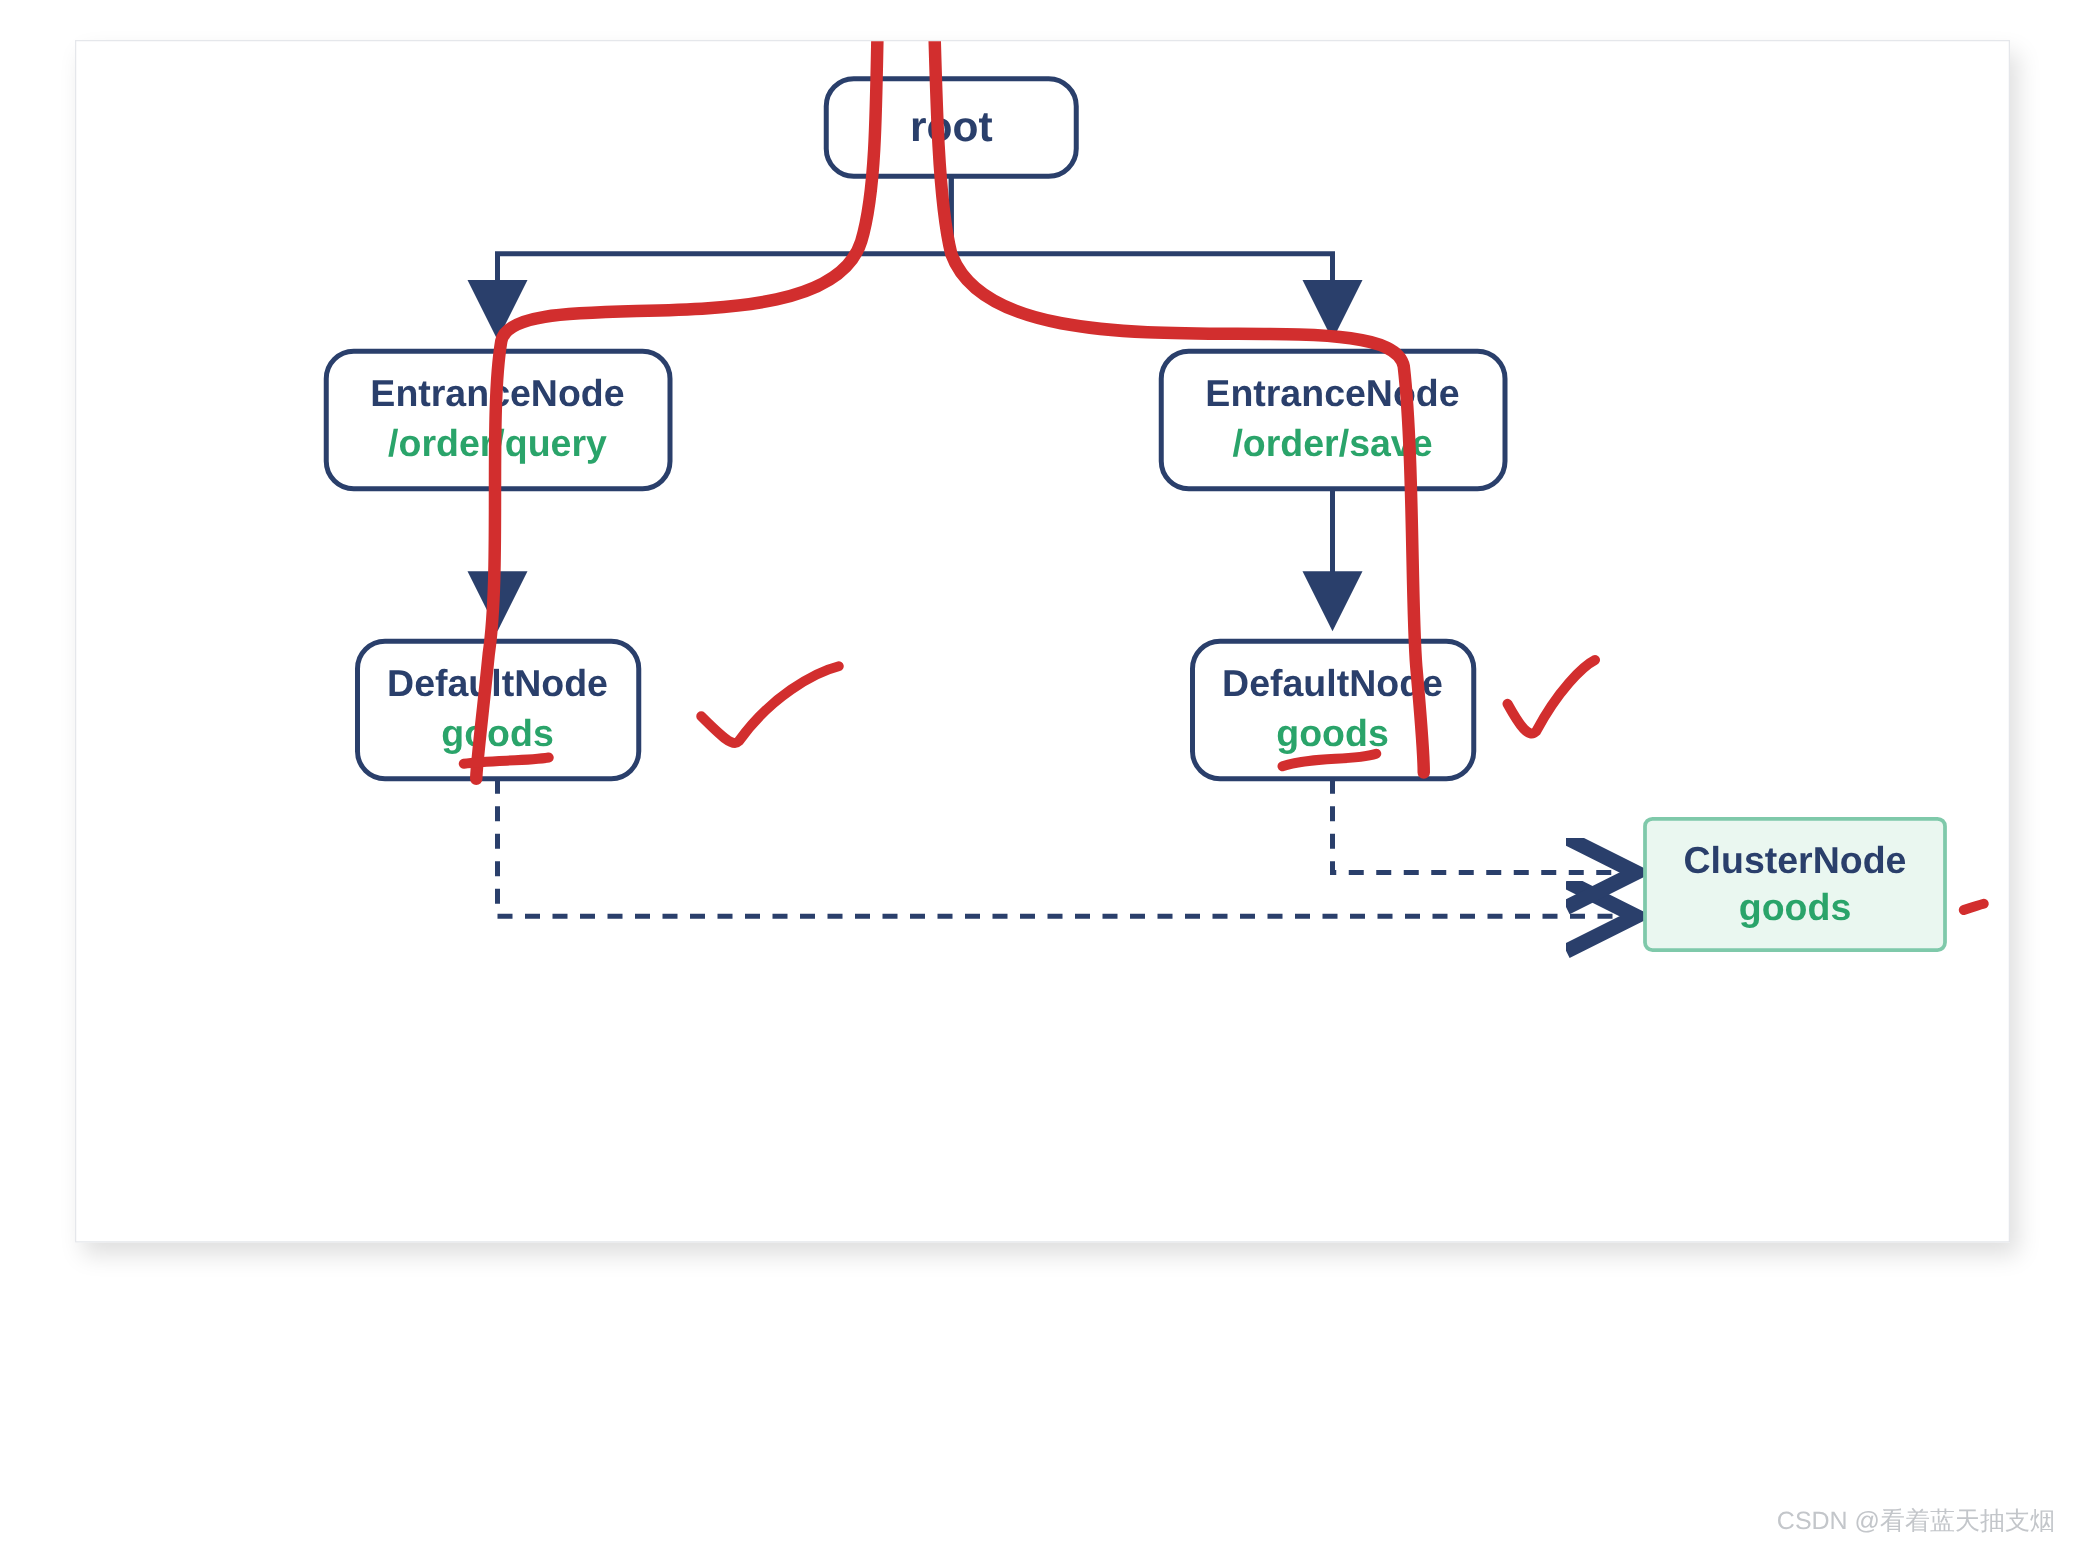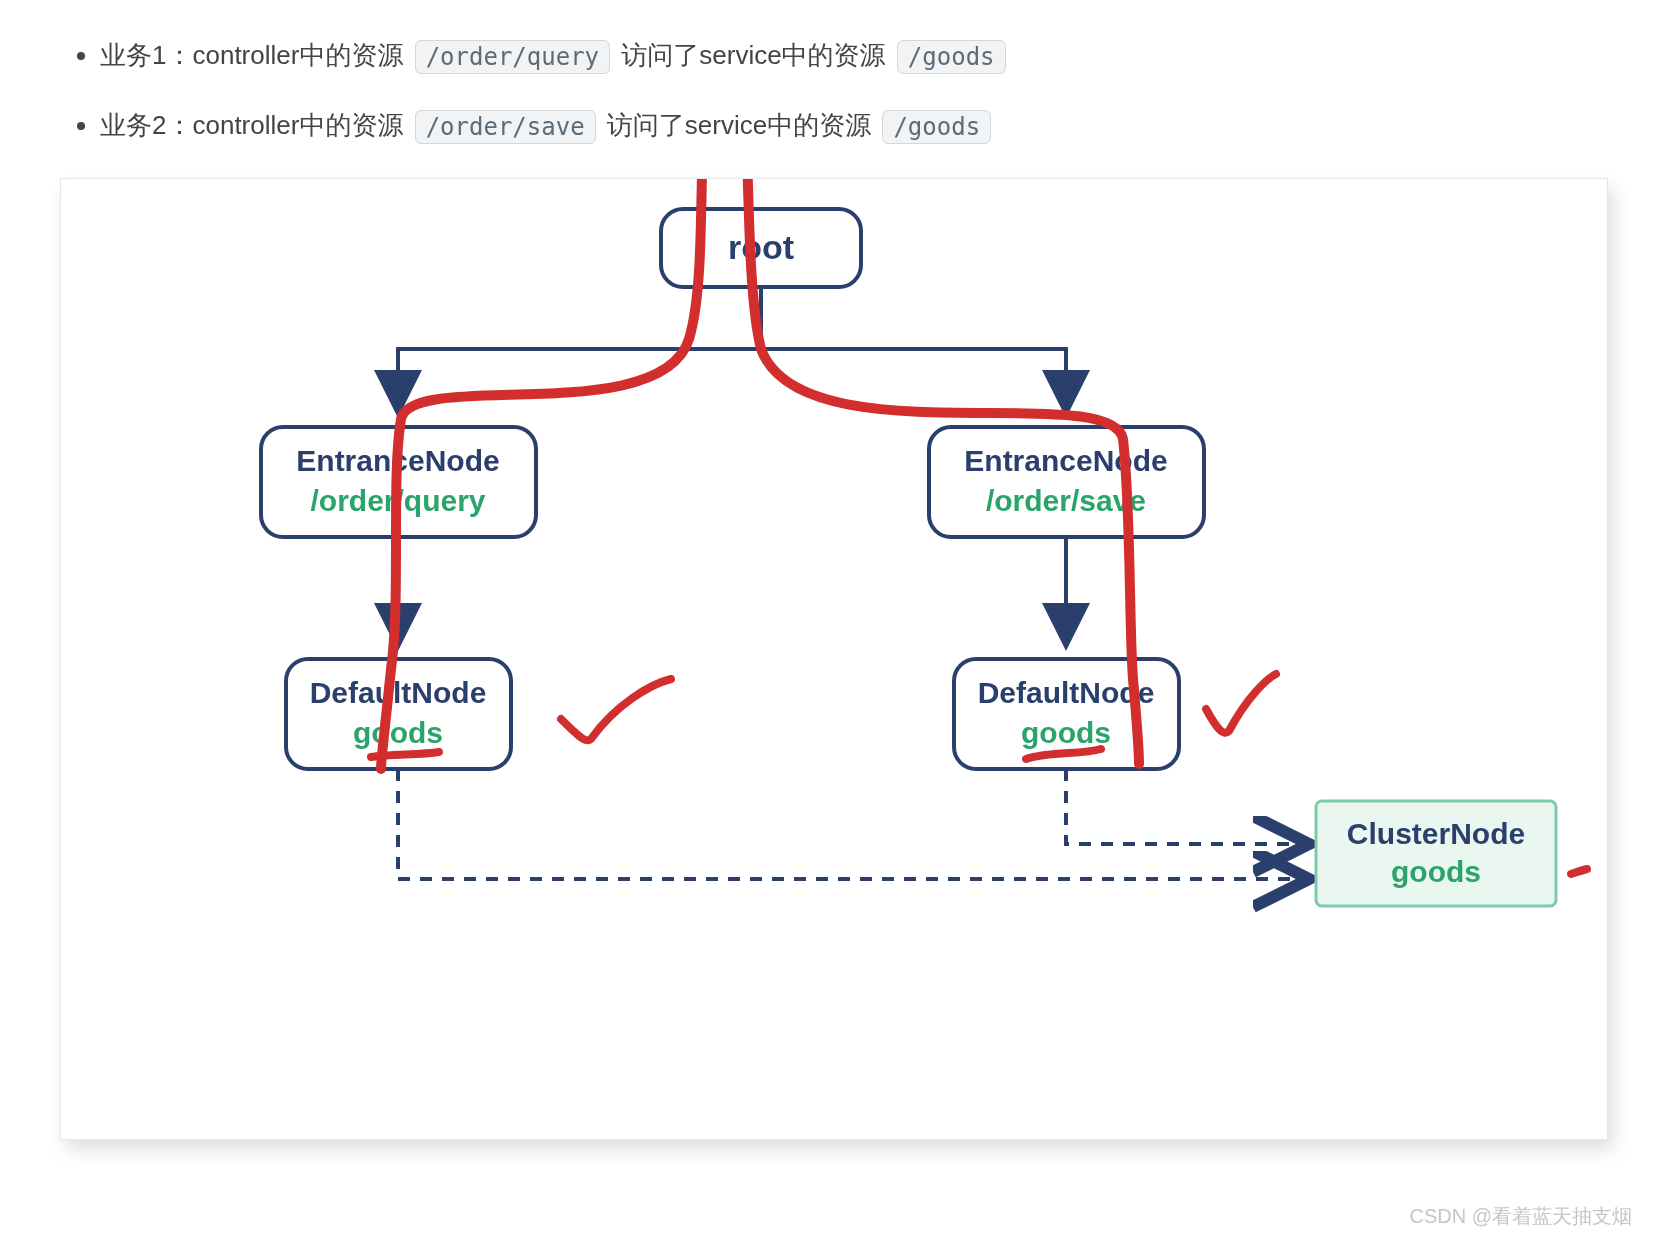--- a/index.html
+++ b/index.html
@@ -12,41 +12,27 @@
   svg{display:block}
   .node-box{fill:#fff;stroke:#2a3f6b;stroke-width:4;rx:22;ry:22}
   .node-title{fill:#2a3f6b;font-size:30px;font-weight:700}
   .node-sub{fill:#2aa46a;font-size:30px;font-weight:700}
   .root-text{fill:#2a3f6b;font-size:34px;font-weight:700}
   .cluster-box{fill:#eaf7f0;stroke:#7fc9aa;stroke-width:3;rx:6;ry:6}
   .edge{stroke:#2a3f6b;stroke-width:4;fill:none}
   .dashed{stroke-dasharray:12 10}
   .annot{stroke:#d22e2e;stroke-width:10;fill:none;stroke-linecap:round;stroke-linejoin:round}
   .annot-thin{stroke:#d22e2e;stroke-width:8;fill:none;stroke-linecap:round}
-  .watermark{position:absolute;right:36px;bottom:8px;font-size:20px;color:#c3c6ca}
+  .watermark{position:absolute;right:24px;bottom:8px;font-size:20px;color:#c3c6ca}
 </style>
 </head>
 <body>
 
 <div class="page">
 
-  <ul class="bullets">
-    <li>
-      <span>业务1：controller中的资源</span>
-      <span class="code-pill">/order/query</span>
-      <span>访问了service中的资源</span>
-      <span class="code-pill">/goods</span>
-    </li>
-    <li>
-      <span>业务2：controller中的资源</span>
-      <span class="code-pill">/order/save</span>
-      <span>访问了service中的资源</span>
-      <span class="code-pill">/goods</span>
-    </li>
-  </ul>
 
 
   <div class="diagram-wrap">
     <svg width="1570" height="960" viewBox="0 0 1570 960">
       <defs>
         <marker id="arrow" markerWidth="14" markerHeight="14" refX="11" refY="6" orient="auto">
           <path d="M0,0 L12,6 L0,12 Z" fill="#2a3f6b"></path>
         </marker>
         <marker id="arrow-open" markerWidth="16" markerHeight="16" refX="12" refY="7" orient="auto">
           <path d="M0,0 L14,7 L0,14" fill="none" stroke="#2a3f6b" stroke-width="3"></path>

